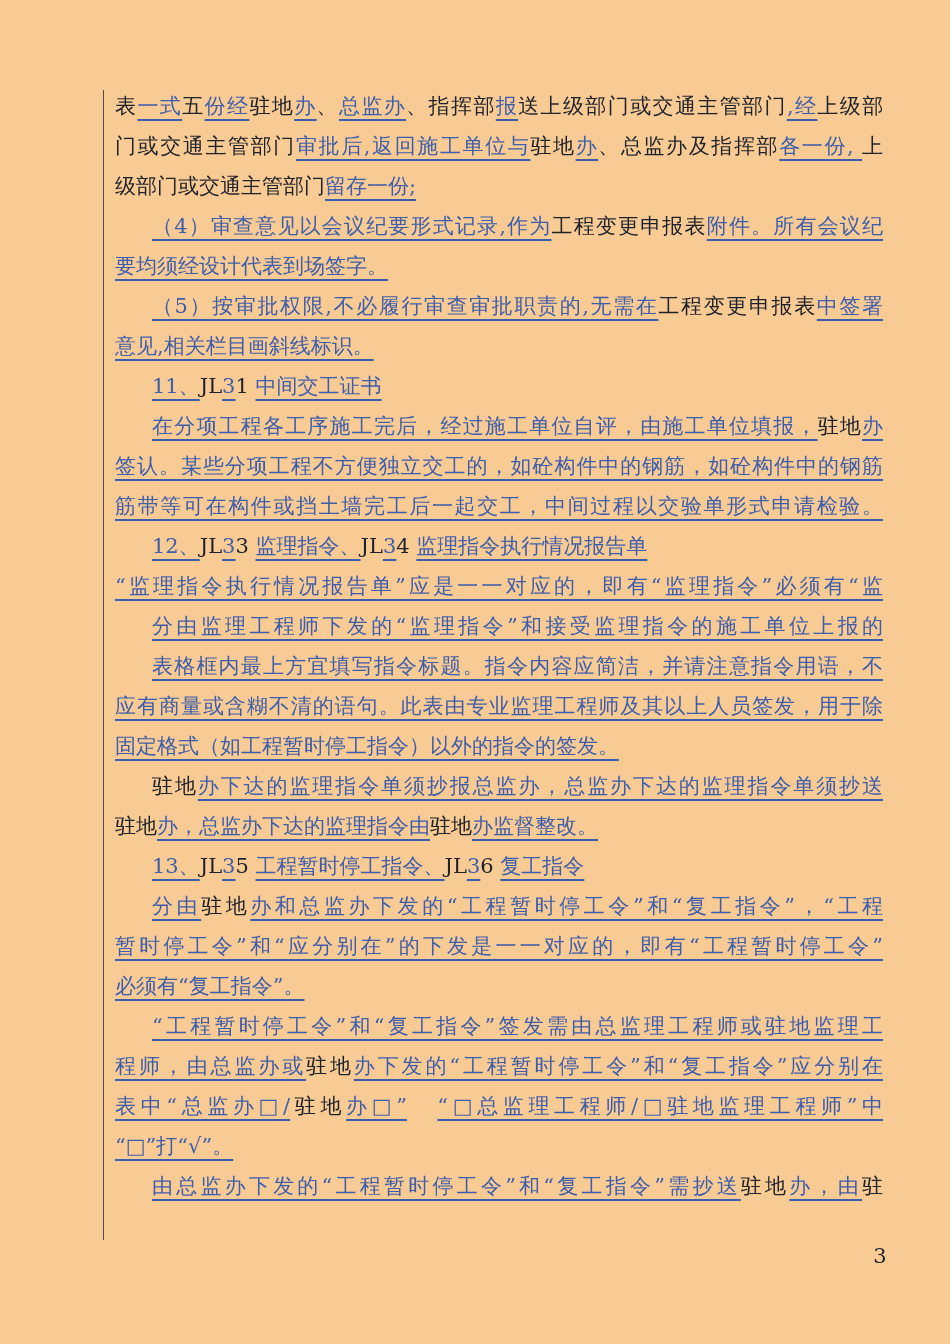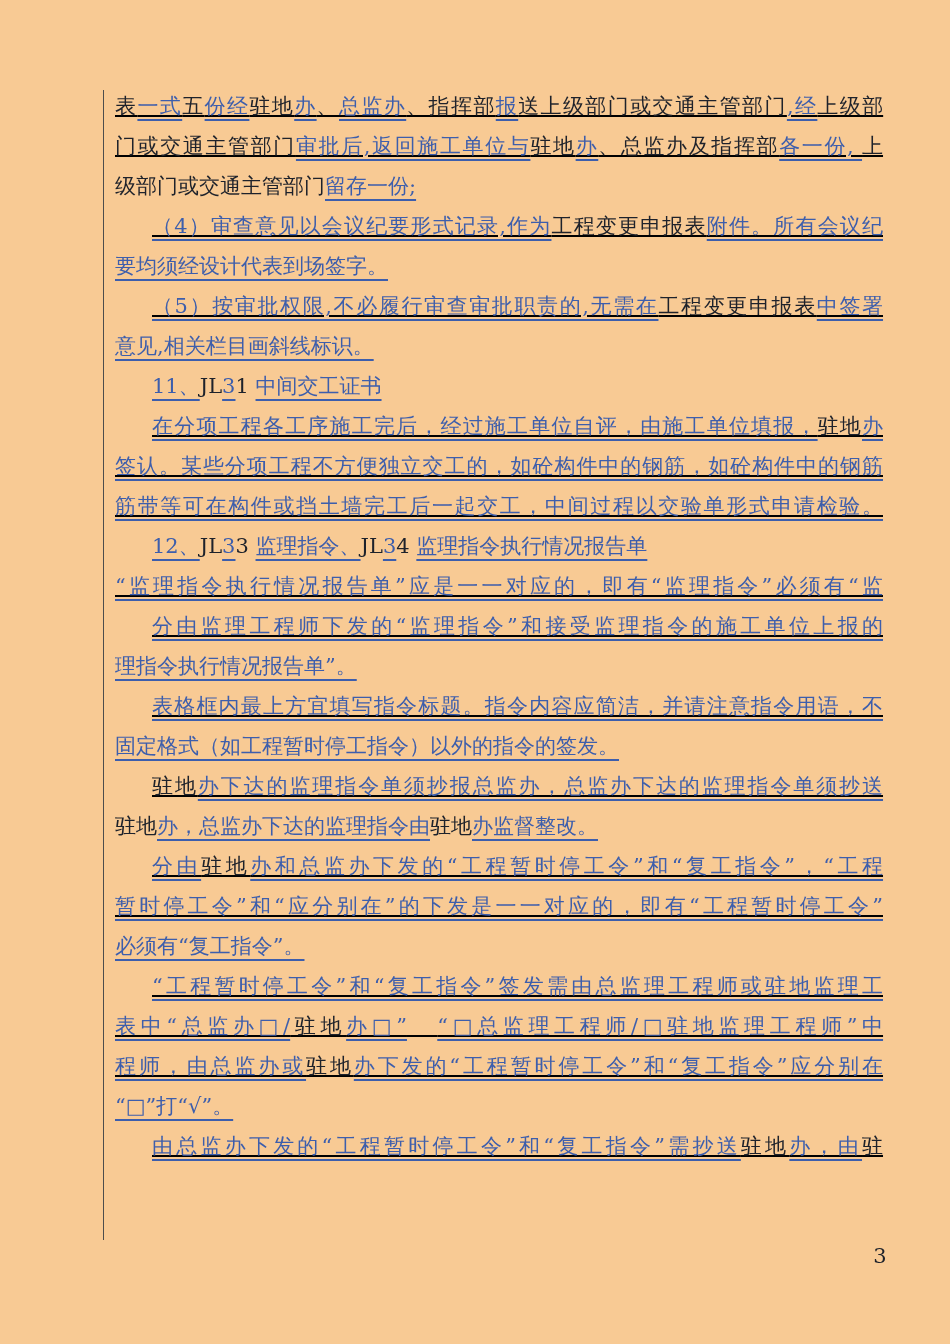--- a/index.html
+++ b/index.html
@@ -21,21 +21,21 @@
     left:115px;top:86px;
     width:768px;
   }
   .line{
     height:40px;
     line-height:40px;
     font-size:21px;
     text-align:justify;
     white-space:normal;
   }
-  .line.full{ text-align-last:justify;text-decoration:underline; }
+  .line.full{ text-align-last:justify; }
   .line.short{ text-align-last:left; }
   .line.indent{ text-indent:37px; }
   .seg{ }
   .seg.b{ color:var(--blue,#3D5EAC); }
   .seg.k{ color:var(--black,#1E222B); }
   .seg.u{
     text-decoration:underline;
     text-decoration-thickness:1.5px;
     text-underline-offset:6px;
   }
@@ -62,28 +62,29 @@
       <div class="line short"><span class="seg b u">要均须经设计代表到场签字。</span></div>
       <div class="line full indent"><span class="seg b u">（5）按审批权限,不必履行审查审批职责的,无需在</span><span class="seg k">工程变更申报表</span><span class="seg b u">中签署</span></div>
       <div class="line short"><span class="seg b u">意见,相关栏目画斜线标识。</span></div>
       <div class="line short indent"><span class="seg b u">11、</span><span class="seg k">JL</span><span class="seg b u">3</span><span class="seg k">1 </span><span class="seg b u">中间交工证书</span></div>
       <div class="line full indent"><span class="seg b u">在分项工程各工序施工完后，经过施工单位自评，由施工单位填报，</span><span class="seg k">驻地</span><span class="seg b u">办</span></div>
       <div class="line full"><span class="seg b u">签认。某些分项工程不方便独立交工的，如砼构件中的钢筋，如砼构件中的钢筋</span></div>
       <div class="line full"><span class="seg b u">筋带等可在构件或挡土墙完工后一起交工，中间过程以交验单形式申请检验。</span></div>
       <div class="line short indent"><span class="seg b u">12、</span><span class="seg k">JL</span><span class="seg b u">3</span><span class="seg k">3 </span><span class="seg b u">监理指令、</span><span class="seg k">JL</span><span class="seg b u">3</span><span class="seg k">4 </span><span class="seg b u">监理指令执行情况报告单</span></div>
       <div class="line full"><span class="seg b u">“监理指令执行情况报告单”应是一一对应的，即有“监理指令”必须有“监</span></div>
       <div class="line full indent"><span class="seg b u">分由监理工程师下发的“监理指令”和接受监理指令的施工单位上报的</span></div>
-      <div class="line short"><span class="seg b u">理指令执行情况报告单”。</span></div>
       <div class="line full indent"><span class="seg b u">表格框内最上方宜填写指令标题。指令内容应简洁，并请注意指令用语，不</span></div>
+      <div class="line full"><span class="seg b u">应有商量或含糊不清的语句。此表由专业监理工程师及其以上人员签发，用于除</span></div>
       <div class="line short"><span class="seg b u">固定格式（如工程暂时停工指令）以外的指令的签发。</span></div>
       <div class="line full indent"><span class="seg k">驻地</span><span class="seg b u">办下达的监理指令单须抄报总监办，总监办下达的监理指令单须抄送</span></div>
       <div class="line short"><span class="seg k">驻地</span><span class="seg b u">办，总监办下达的监理指令由</span><span class="seg k">驻地</span><span class="seg b u">办监督整改。</span></div>
+      <div class="line short indent"><span class="seg b u">13、</span><span class="seg k">JL</span><span class="seg b u">3</span><span class="seg k">5 </span><span class="seg b u">工程暂时停工指令、</span><span class="seg k">JL</span><span class="seg b u">3</span><span class="seg k">6 </span><span class="seg b u">复工指令</span></div>
       <div class="line full indent"><span class="seg b u">分由</span><span class="seg k">驻地</span><span class="seg b u">办和总监办下发的“工程暂时停工令”和“复工指令”，“工程</span></div>
       <div class="line full"><span class="seg b u">暂时停工令”和“应分别在”的下发是一一对应的，即有“工程暂时停工令”</span></div>
       <div class="line short"><span class="seg b u">必须有“复工指令”。</span></div>
       <div class="line full indent"><span class="seg b u">“工程暂时停工令”和“复工指令”签发需由总监理工程师或驻地监理工</span></div>
+      <div class="line full"><span class="seg b u">程师，由总监办或</span><span class="seg k">驻地</span><span class="seg b u">办下发的“工程暂时停工令”和“复工指令”应分别在</span></div>
       <div class="line full"><span class="seg b u">表中“总监办□/</span><span class="seg k">驻地</span><span class="seg b u">办□”</span><span class="seg k">　</span><span class="seg b u">“□总监理工程师/□驻地监理工程师”中</span></div>
-      <div class="line full"><span class="seg b u">程师，由总监办或</span><span class="seg k">驻地</span><span class="seg b u">办下发的“工程暂时停工令”和“复工指令”应分别在</span></div>
       <div class="line short"><span class="seg b u">“□”打“√”。</span></div>
       <div class="line full indent"><span class="seg b u">由总监办下发的“工程暂时停工令”和“复工指令”需抄送</span><span class="seg k">驻地</span><span class="seg b u">办，由</span><span class="seg k">驻</span></div>
     </div>
   <div class="page-number">3</div>
 </div>
 
 </body></html>

